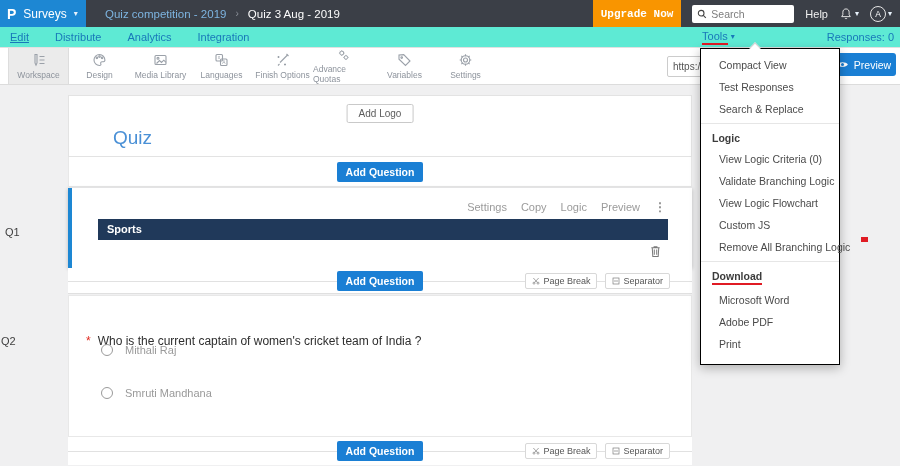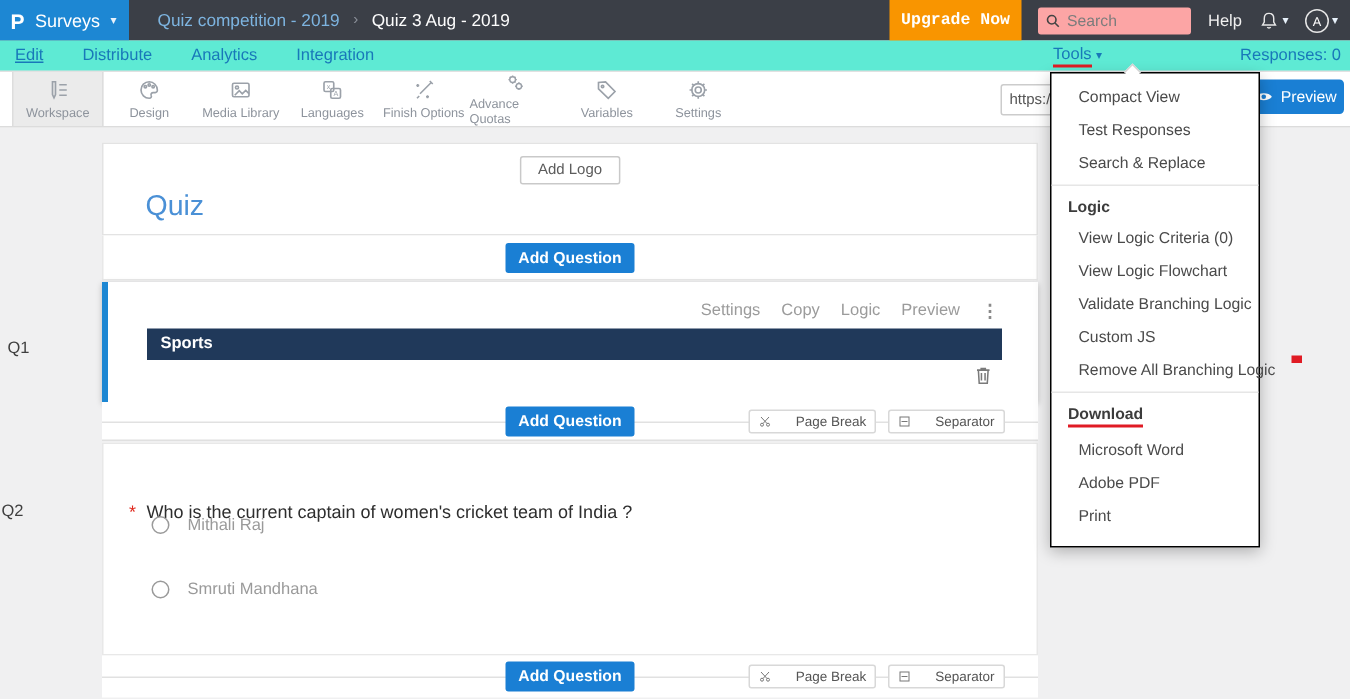--- a/index.html
+++ b/index.html
@@ -12,21 +12,21 @@
   .logo-block { width:86px; height:27px; background:#1d87d3; display:flex; align-items:center; padding-left:7px; gap:7px; cursor:pointer; }
   .logo-p { font-size:14px; font-weight:bold; color:#fff; }
   .product-name { font-size:12px; color:#fff; }
   .caret { font-size:8px; color:#e8f2fb; line-height:1; }
   .breadcrumb { display:flex; align-items:center; gap:9px; margin-left:19px; font-size:11.5px; }
   .crumb-parent { color:#7db4e0; cursor:pointer; }
   .crumb-sep { color:#8b9099; font-size:10px; }
   .crumb-current { color:#fdfdfd; }
   .topbar-right { margin-left:auto; display:flex; align-items:center; gap:11px; padding-right:8px; }
   .upgrade-btn { background:#f99500; color:#fff; border:none; font-family:Liberation Mono, monospace; font-weight:bold; font-size:11px; padding:20px 8px; border-radius:3px; cursor:pointer; }
-  .searchbox { width:102px; height:18px; background:#fca5a5; border-radius:2px; display:flex; align-items:center; padding:0 5px; gap:4px; }
+  .searchbox { width:102px; height:18px; background:#ffffff; border-radius:2px; display:flex; align-items:center; padding:0 5px; gap:4px; }
   .searchbox svg { flex:none; }
   .searchbox input { border:none; outline:none; width:100%; font-family:inherit; font-size:10.5px; color:#333; background:transparent; }
   .searchbox input::placeholder { color:#7c7c7c; }
   .help-link { font-size:11px; color:#f0f0f0; cursor:pointer; }
   .icon-group { display:flex; align-items:center; gap:2px; cursor:pointer; }
   .avatar { width:16px; height:16px; border:1px solid #e6e6e6; border-radius:50%; display:flex; align-items:center; justify-content:center; font-size:8.5px; color:#fff; }
 
   
   .navbar { position:relative; height:21px; background:#5eead4; border-bottom:1px solid #e1e1e1; display:flex; align-items:center; padding-left:10px; gap:26px; font-size:11px; color:#1878b9; z-index:20; }
   .nav-item { cursor:pointer; }
@@ -47,27 +47,27 @@
 
   
   .content { position:relative; height:381px; background:#f0f0f1; overflow:hidden; }
   .q-label { position:absolute; font-size:11px; color:#3f3f3f; }
   .q-label.q1 { left:5px; top:141px; }
   .q-label.q2 { left:1px; top:250px; }
 
   .panel-col { position:absolute; left:68px; top:10px; width:624px; }
   .header-panel { position:relative; height:62px; background:#fff; border:1px solid #e3e3e3; }
   .add-logo-btn { position:absolute; top:8px; left:50%; transform:translateX(-50%); background:#fff; border:1px solid #c9c9c9; border-radius:2px; font-family:inherit; font-size:10px; color:#5c5c5c; padding:3px 11px; cursor:pointer; }
-  .survey-title { position:absolute; left:28px; bottom:7px; font-size:19px; color:#4a90d6; }
+  .survey-title { position:absolute; left:44px; bottom:7px; font-size:19px; color:#4a90d6; }
 
   .add-zone { position:relative; height:30px; background:#fff; border:1px solid #e8e8e8; border-top:none; display:flex; align-items:center; justify-content:center; }
   .add-q-btn { background:#1a7fd4; color:#fff; border:none; border-radius:2px; font-family:inherit; font-weight:600; font-size:10.5px; padding:4px 9px; cursor:pointer; position:relative; z-index:2; }
   .zone-line { position:absolute; left:0; right:0; top:50%; border-top:1px solid #e1e1e1; }
   .break-btns { position:absolute; right:22px; top:50%; transform:translateY(-50%); display:flex; gap:8px; z-index:2; }
-  .mini-btn { background:#fff; border:1px solid #d8d8d8; border-radius:2px; font-family:inherit; font-size:9px; color:#555; padding:2px 6px; display:flex; align-items:center; gap:16px; cursor:pointer; }
+  .mini-btn { background:#fff; border:1px solid #d8d8d8; border-radius:2px; font-family:inherit; font-size:9px; color:#555; padding:2px 6px; display:flex; align-items:center; gap:3px; cursor:pointer; }
   .mini-btn svg { stroke:#777; fill:none; stroke-width:1; }
 
   .q1-card { position:relative; margin-top:1px; height:80px; background:#fff; border-left:4px solid #1d87d3; box-shadow:0 1px 4px rgba(0,0,0,.22); }
   .q1-actions { position:absolute; top:12px; right:26px; display:flex; gap:14px; font-size:11px; color:#9b9b9b; align-items:center; }
   .q1-actions span { cursor:pointer; }
   .dots-menu { color:#8a8a8a; font-size:12px; font-weight:bold; letter-spacing:0; cursor:pointer; }
   .section-bar { position:absolute; left:26px; right:24px; top:31px; height:21px; background:#20395a; color:#fff; font-size:11px; font-weight:bold; line-height:21px; padding-left:9px; cursor:text; }
   .trash-btn { position:absolute; right:30px; bottom:6px; cursor:pointer; }
   .trash-btn svg { stroke:#7a7a7a; fill:none; stroke-width:1.1; }
 
@@ -318,22 +318,22 @@
   </div>
 
   <div class="tools-menu">
     <div class="menu-arrow"></div>
     <div class="menu-item">Compact View</div>
     <div class="menu-item">Test Responses</div>
     <div class="menu-item">Search &amp; Replace</div>
     <div class="menu-divider"></div>
     <div class="menu-header">Logic</div>
     <div class="menu-item">View Logic Criteria (0)</div>
+    <div class="menu-item">Validate Branching Logic</div>
     <div class="menu-item">View Logic Flowchart</div>
-    <div class="menu-item">Validate Branching Logic</div>
     <div class="menu-item">Custom JS</div>
     <div class="menu-item">Remove All Branching Logic</div>
     <div class="menu-divider"></div>
     <div class="menu-header"><span class="underlined">Download</span></div>
     <div class="menu-item">Microsoft Word</div>
     <div class="menu-item">Adobe PDF</div>
     <div class="menu-item">Print</div>
   </div>
 
   <div class="red-dot"></div>

